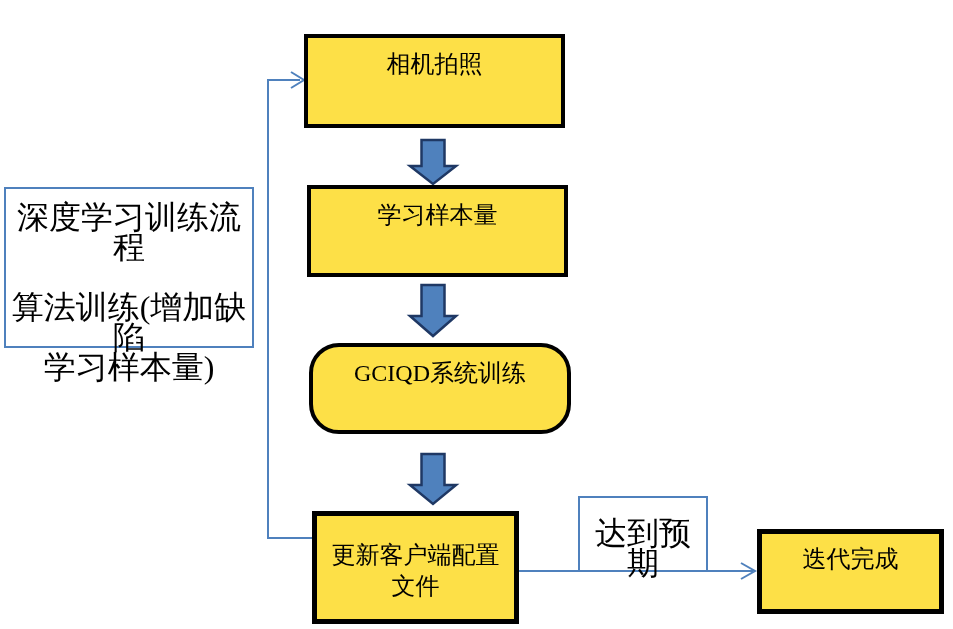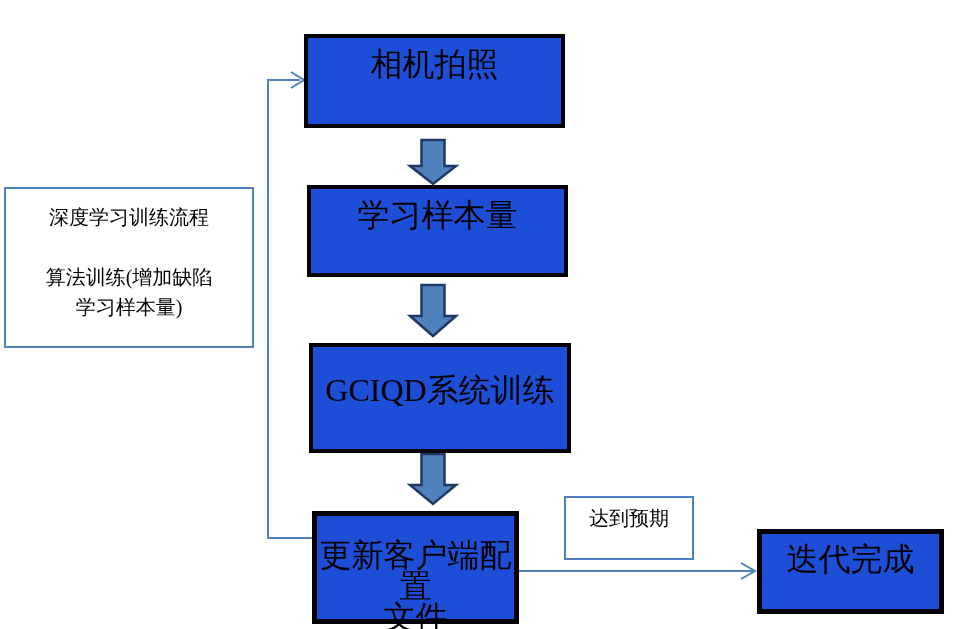--- a/index.html
+++ b/index.html
@@ -13,35 +13,35 @@
     overflow: hidden;
   }
   .wires {
     position: absolute;
     left: 0; top: 0;
     width: 953px; height: 629px;
   }
   .node {
     position: absolute;
     box-sizing: border-box;
-    background: #1d4ed8;
+    background: #fde047;
     border: 4px solid #000000;
     text-align: center;
-    font-size: 32px;
+    font-size: 24px;
     line-height: 31px;
     white-space: pre-line;
   }
   .node.thick { border-width: 5px; }
   .blue-box {
     position: absolute;
     box-sizing: border-box;
     background: #ffffff;
     border: 2px solid #4f81bd;
     text-align: center;
-    font-size: 20px;
+    font-size: 32px;
     line-height: 30px;
     white-space: pre-line;
   }
   .conn { stroke: #4f81bd; stroke-width: 2; fill: none; }
   .block-arrow { fill: #4f81bd; stroke: #1f3864; stroke-width: 2.5; stroke-linejoin: miter; }
 </style>
 </head>
 <body>
 
 <div class="canvas">
@@ -61,22 +61,22 @@
 
   <div class="blue-box" style="left:4px; top:187px; width:250px; height:161px; padding-top:13px;">深度学习训练流程
 
 算法训练(增加缺陷
 学习样本量)</div>
 
   <div class="node" style="left:304px; top:34px; width:261px; height:94px; padding-top:11px;">相机拍照</div>
 
   <div class="node" style="left:307px; top:185px; width:261px; height:92px; padding-top:11px;">学习样本量</div>
 
-  <div class="node" style="left:309px; top:343px; width:262px; height:110px; padding-top:28px;">GCIQD系统训练</div>
+  <div class="node" style="left:309px; top:343px; width:262px; height:91px; padding-top:11px;border-radius:30px;">GCIQD系统训练</div>
 
   <div class="node thick" style="left:312px; top:511px; width:207px; height:113px; padding-top:24px;">更新客户端配置
 文件</div>
 
   <div class="node thick" style="left:757px; top:529px; width:187px; height:85px; padding-top:10px;">迭代完成</div>
 
-  <div class="blue-box" style="left:564px; top:496px; width:130px; height:64px; padding-top:5px;">达到预期</div>
+  <div class="blue-box" style="left:578px; top:496px; width:130px; height:76px; padding-top:20px;">达到预期</div>
 
 </div>
 
 </body></html>

